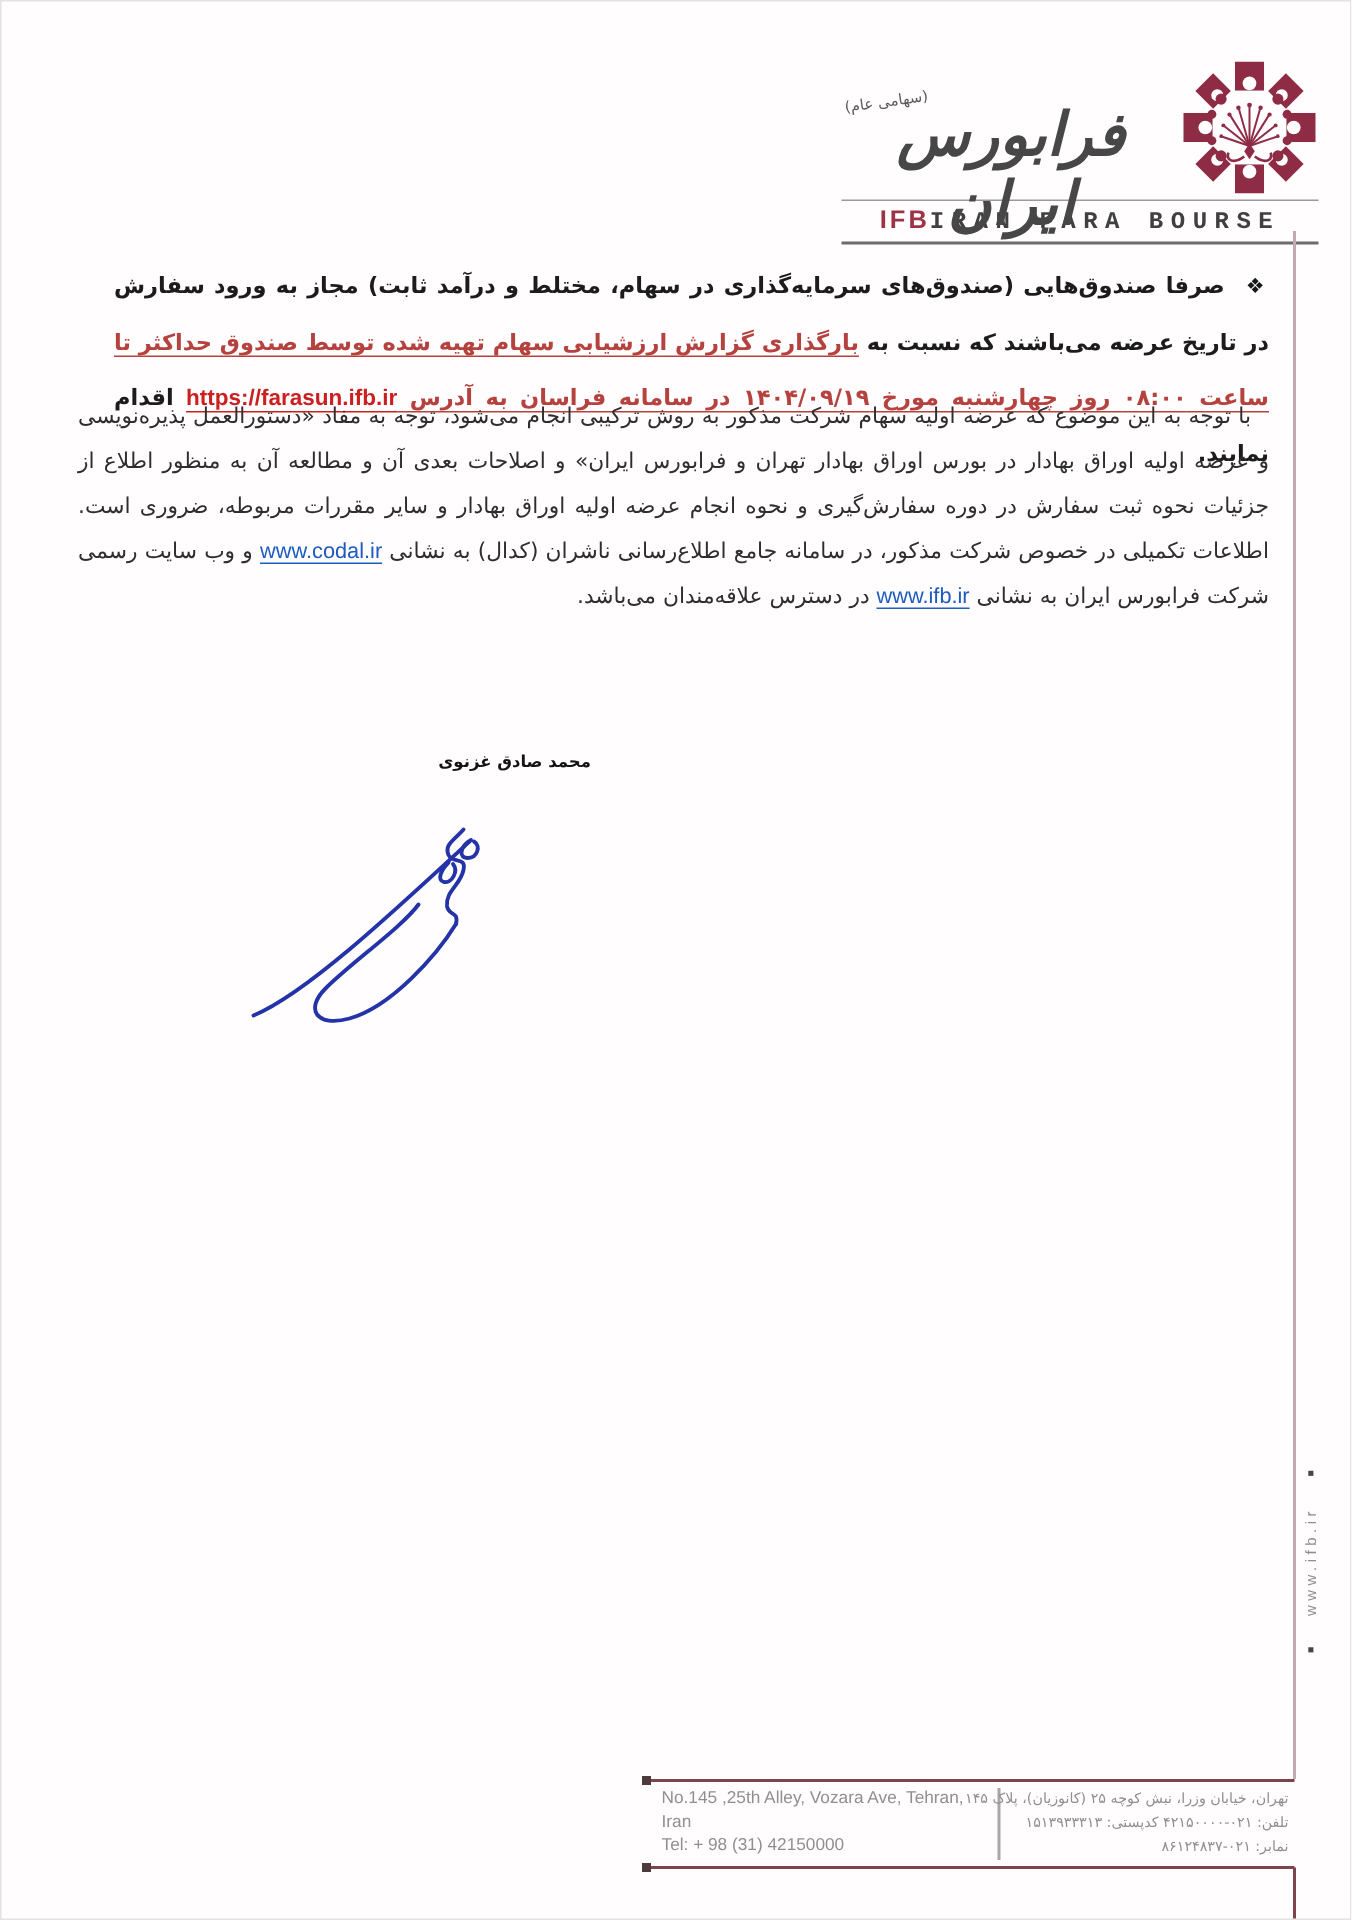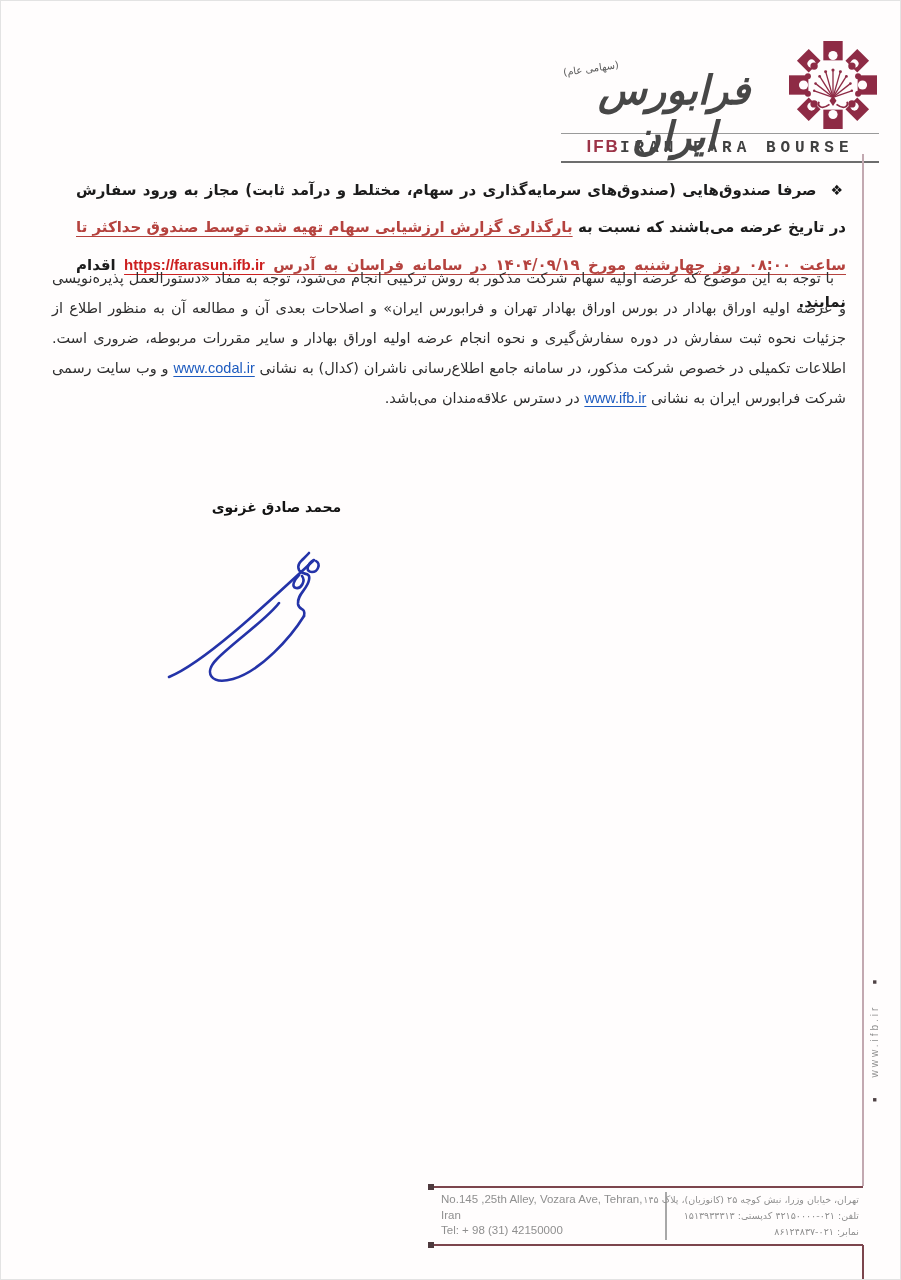--- a/index.html
+++ b/index.html
@@ -24,22 +24,22 @@
   
   .notice{position:absolute;top:156px;right:54px;width:770px;direction:rtl;text-align:justify;
     font-size:15px;font-weight:bold;line-height:37px;color:#1c1c1c;}
   .notice .bullet{color:#171717;font-size:14px;margin-left:14px;margin-right:2px;}
   .red-u{color:#b5423e;text-decoration:underline;text-underline-offset:4px;}
   .url-red{color:#cc1f1f;text-decoration:underline;text-underline-offset:4px;font-family:"Liberation Sans",sans-serif;}
   .body-para{position:absolute;top:247px;right:54px;width:794px;direction:rtl;text-align:justify;
     font-size:14.5px;line-height:30px;color:#2e2e2e;text-indent:12px;}
   .link-blue{color:#1d5bbf;text-decoration:underline;text-underline-offset:3px;font-family:"Liberation Sans",sans-serif;}
   
-  .sig-text{position:absolute;top:492px;left:158px;width:235px;text-align:center;direction:rtl;
-    font-size:14px;font-weight:bold;color:#131313;line-height:29px;}
+  .sig-text{position:absolute;top:492px;left:158px;width:235px;text-align:right;direction:rtl;
+    font-size:11px;font-weight:bold;color:#131313;line-height:29px;}
   .sig-svg{position:absolute;top:538px;left:140px;}
   
   .side-url{position:absolute;left:812px;top:1032px;width:122px;height:16px;
     transform:rotate(-90deg);display:flex;align-items:center;justify-content:space-between;
     color:#8d8d8d;font-size:10px;letter-spacing:3px;font-family:"Liberation Sans",sans-serif;}
   .side-url .sq{color:#4e4144;font-size:7px;letter-spacing:0;}
   
   .f-rule{position:absolute;left:430px;width:432px;height:2px;background:#7c454d;}
   .f-rule.top{top:1185px;} .f-rule.bottom{top:1243px;}
   .f-sq{position:absolute;width:6px;height:6px;background:#4e3a3e;}

